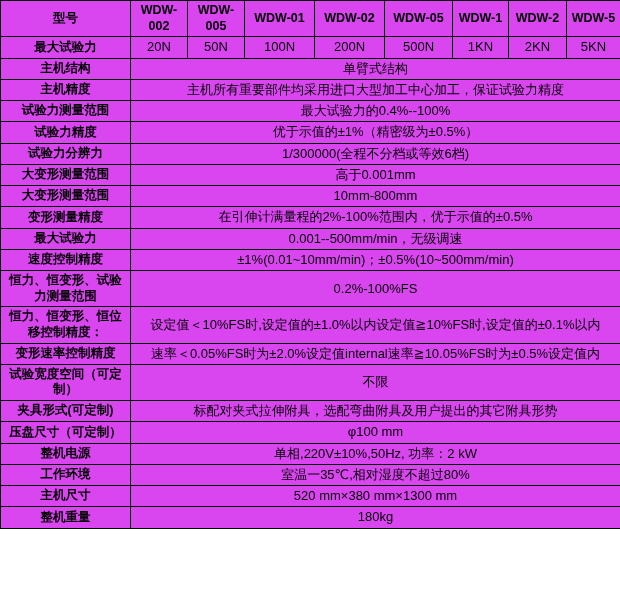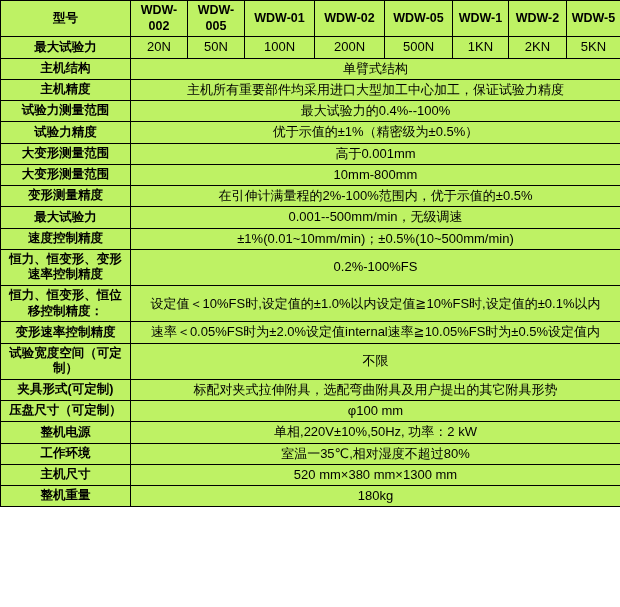--- a/index.html
+++ b/index.html
@@ -10,21 +10,21 @@
   body {
     font-family: "Liberation Sans", "DejaVu Sans", sans-serif;
     width: 620px;
     height: 607px;
     overflow: hidden;
   }
   #spec-table {
     border-collapse: collapse;
     width: 620px;
     table-layout: fixed;
-    background: #bef264;
+    background: #d946ef;
   }
   #spec-table td {
     border: 1px solid #000000;
     padding: 2px 3px;
     font-size: 13px;
     color: #000000;
     text-align: center;
     vertical-align: middle;
     line-height: 1.25;
     word-wrap: break-word;
@@ -100,41 +100,45 @@
       </tr>
       <tr>
         <td class="label">试验力测量范围</td>
         <td colspan="8">最大试验力的0.4%--100%</td>
       </tr>
       <tr>
         <td class="label">试验力精度</td>
         <td colspan="8">优于示值的±1%（精密级为±0.5%）</td>
       </tr>
       <tr>
+        <td class="label">试验力分辨力</td>
+        <td colspan="8">1/300000(全程不分档或等效6档)</td>
+      </tr>
+      <tr>
         <td class="label">大变形测量范围</td>
         <td colspan="8">高于0.001mm</td>
       </tr>
       <tr>
         <td class="label">大变形测量范围</td>
         <td colspan="8">10mm-800mm</td>
       </tr>
       <tr>
         <td class="label">变形测量精度</td>
         <td colspan="8">在引伸计满量程的2%-100%范围内，优于示值的±0.5%</td>
       </tr>
       <tr>
         <td class="label">最大试验力</td>
         <td colspan="8">0.001--500mm/min，无级调速</td>
       </tr>
       <tr>
         <td class="label">速度控制精度</td>
         <td colspan="8">±1%(0.01~10mm/min)；±0.5%(10~500mm/min)</td>
       </tr>
       <tr>
-        <td class="label">恒力、恒变形、变形速率控制精度</td>
+        <td class="label">恒力、恒变形、试验力测量范围</td>
         <td colspan="8">0.2%-100%FS</td>
       </tr>
       <tr>
         <td class="label">恒力、恒变形、恒位移控制精度：</td>
         <td colspan="8">设定值＜10%FS时,设定值的±1.0%以内设定值≧10%FS时,设定值的±0.1%以内</td>
       </tr>
       <tr>
         <td class="label">变形速率控制精度</td>
         <td colspan="8">速率＜0.05%FS时为±2.0%设定值internal速率≧10.05%FS时为±0.5%设定值内</td>
       </tr>

